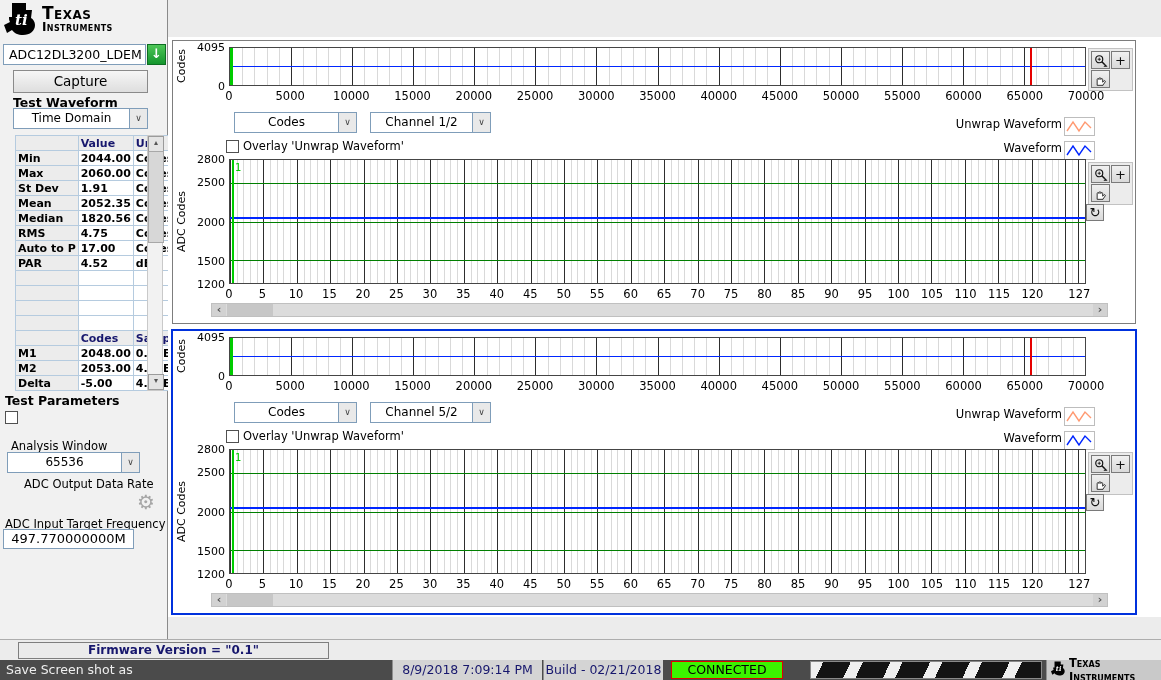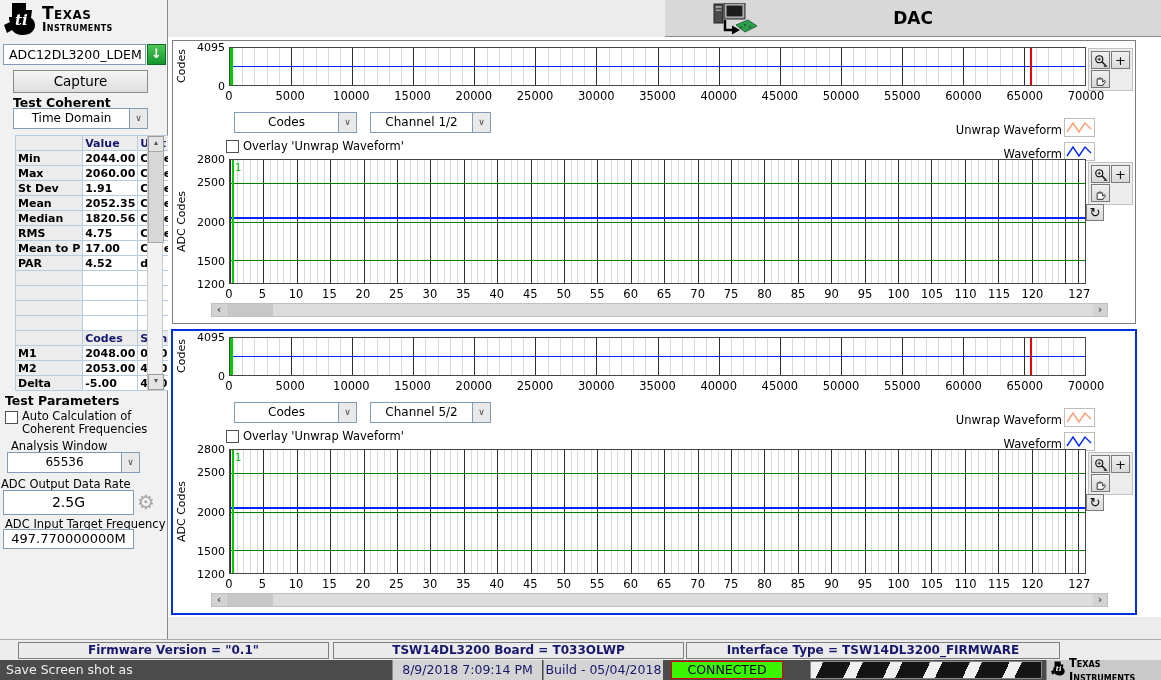--- a/index.html
+++ b/index.html
@@ -41,21 +41,21 @@
   .ylabels div{position:absolute;right:2px;white-space:nowrap}
   .xlabels{position:absolute;font-size:11.5px}
   .xlabels div{position:absolute;width:56px;text-align:center;white-space:nowrap}
   .tools{position:absolute;display:grid;grid-template-columns:19px 19px;gap:1px;background:#ececec;border:1px solid #c2c2c2;padding:2px}
   .tbtn{width:19px;height:18px;background:linear-gradient(#f0f0f0,#d9d9d9);border:1px solid #7a7a7a;box-sizing:border-box;
         display:flex;align-items:center;justify-content:center;font-size:13px;color:#111}
   .tbtn svg{display:block}
   .hscroll{position:absolute;background:#dcdcdc;border:1px solid #c0c0c0;box-sizing:border-box}
   .sbtn{position:absolute;top:0;width:14px;height:12px;text-align:center;line-height:11px;font-size:11px;font-weight:bold;color:#555;background:#d2d2d2}
   .sthumb{position:absolute;top:0;height:12px;background:#c7c7c7}
-  .legend-row{position:absolute;left:600px;width:322px;display:flex;justify-content:flex-end;align-items:flex-end;gap:2px;height:20px}
+  .legend-row{position:absolute;left:600px;width:322px;display:flex;justify-content:flex-end;align-items:flex-start;gap:2px;height:20px}
   .legend-label{font-size:11.5px;white-space:nowrap}
   .legend-icon{width:31px;height:19px;background:#fff;border:1px solid #bdbdbd;box-sizing:border-box}
   
   #status1{position:absolute;left:0;top:639px;width:1161px;height:21px;background:#ececec;border-top:1px solid #adadad;box-sizing:border-box}
   .spanel{position:absolute;top:2px;height:17px;background:#ebebeb;border:1px solid #7e7e7e;box-sizing:border-box;
           text-align:center;line-height:15px;font-weight:bold;font-size:12px;color:#17176d;overflow:hidden;white-space:nowrap}
   #status2{position:absolute;left:0;top:660px;width:1161px;height:20px;background:#4b4b4b}
   .s2panel{position:absolute;top:0;height:20px;background:#d4d4d4;color:#17176d;text-align:center;line-height:20px;font-size:12.5px;
            border-left:1px solid #8f8f8f;box-sizing:border-box;overflow:hidden;white-space:nowrap}
 </style>
@@ -72,21 +72,21 @@
   <div class="abs" style="left:42px;top:6px">
     <div class="brandline1">Texas</div>
     <div class="brandline2">Instruments</div>
   </div>
 
   <div class="inputbox" style="left:3px;top:44px;width:143px;height:21px;padding:2px 0 0 5px;font-size:12.5px">ADC12DL3200_LDEM</div>
   <div class="abs" style="left:147px;top:44px;width:19px;height:21px;background:linear-gradient(#4ec657,#14962d);border:1px solid #0d6e22;box-sizing:border-box;color:#fff;font-weight:bold;text-align:center;line-height:18px;font-size:13px">↓</div>
 
   <div class="btn" style="left:13px;top:70px;width:135px;height:23px;line-height:21px;font-size:13.5px">Capture</div>
 
-  <div class="sheading" style="left:13px;top:95px">Test Coherent</div>
+  <div class="sheading" style="left:13px;top:95px">Test Waveform</div>
   <div class="combo" style="left:13px;top:108px;width:135px;height:21px">
     <span class="val">Time Domain</span>
     <span class="arr">∨</span>
   </div>
 
   <div class="abs" style="left:15px;top:135px" id="valtable-host">
       <table class="valtbl">
         <colgroup>
           <col style="width: 52px;">
           <col style="width: 47px;">
@@ -122,21 +122,21 @@
             <td class="lab">Median</td>
             <td class="">1820.56</td>
             <td class="">Codes</td>
           </tr>
           <tr>
             <td class="lab">RMS</td>
             <td class="">4.75</td>
             <td class="">Codes</td>
           </tr>
           <tr>
-            <td class="lab">Mean to P</td>
+            <td class="lab">Auto to P</td>
             <td class="">17.00</td>
             <td class="">Codes</td>
           </tr>
           <tr>
             <td class="lab">PAR</td>
             <td class="">4.52</td>
             <td class="">dB</td>
           </tr>
           <tr>
             <td class="lab"></td>
@@ -182,55 +182,35 @@
       </table>
     </div>
   <div class="vscroll" style="left:147px;top:135px;height:256px">
     <div class="vsbtn" style="top:0">▴</div>
     <div class="vsthumb" style="top:15px;height:90px"></div>
     <div class="vsbtn" style="bottom:0">▾</div>
   </div>
 
   <div class="sheading" style="left:5px;top:393px">Test Parameters</div>
   <span class="cbx" style="left:5px;top:411px"></span>
-  <div class="slabel" style="left:22px;top:410px;width:126px">Auto Calculation of Coherent Frequencies</div>
 
   <div class="slabel" style="left:11px;top:440px">Analysis Window (samples)</div>
   <div class="combo" style="left:7px;top:452px;width:133px;height:21px">
     <span class="val">65536</span>
     <span class="arr">∨</span>
   </div>
 
-  <div class="slabel" style="left:1px;top:478px">ADC Output Data Rate</div>
-  <div class="inputbox" style="left:3px;top:490px;width:131px;height:25px;text-align:center;line-height:23px;font-size:14px">2.5G</div>
+  <div class="slabel" style="left:24px;top:478px">ADC Output Data Rate</div>
   <div class="abs" style="left:137px;top:491px;font-size:20px;color:#a6a6a6;line-height:22px">⚙</div>
 
   <div class="slabel" style="left:5px;top:518px">ADC Input Target Frequency</div>
   <div class="inputbox" style="left:3px;top:529px;width:131px;height:20px;text-align:center;line-height:18px;font-size:13px">497.770000000M</div>
 </aside>
 
 <div id="tabbar">
-  <div class="tab" style="left:497px;width:496px;height:37px;background:#d8d8d8;border-bottom:1px solid #8a8a8a">
-    <span class="abs" style="left:47px;top:3px">
-      <svg width="46" height="32" viewBox="0 0 46 32">
-        <rect x="2" y="1" width="9" height="19" fill="#4b4b4b" stroke="#222"></rect>
-        <rect x="3.5" y="3" width="6" height="2" fill="#9a9a9a"></rect>
-          <rect x="3.5" y="6.5" width="6" height="1.5" fill="#9a9a9a"></rect>
-        <rect x="12" y="0" width="21" height="16" fill="#8a8a8a" stroke="#333"></rect>
-        <rect x="14" y="2" width="17" height="12" fill="#1d1d1d" stroke="#c9c9c9"></rect>
-        <polygon points="24,22 36,17 45,23 33,29" fill="#2f9e4e" stroke="#1f6e38"></polygon>
-        <circle cx="33" cy="22" r="1.3" fill="#1c6b33"></circle>
-          <circle cx="38" cy="24" r="1.3" fill="#1c6b33"></circle>
-          <circle cx="29" cy="24.5" r="1.3" fill="#1c6b33"></circle>
-        <path d="M13 17 V27 H20" fill="none" stroke="#000" stroke-width="2.4"></path>
-        <polygon points="20,22.5 20,31.5 28,27" fill="#000"></polygon>
-      </svg>
-    </span>
-    <span class="tablabel">DAC</span>
-  </div>
 </div>
 
 <main id="page">
   <section class="group" style="top: 3px;">
 
     <div class="rot-label" style="left:2px;top:2px;height:46px">Codes</div>
     <div class="ylabels" style="left:18px;top:6px;width:36px;height:39px">
         <div style="top: -6px;">4095</div>
         <div style="top: 33px;">0</div>
       </div>
@@ -900,27 +880,25 @@
             <path d="M5 16 V9 a1.1 1.1 0 0 1 2.2 0 V8 a1.1 1.1 0 0 1 2.2 0 V9 a1.1 1.1 0 0 1 2.2 0 v3.2 l1.6-1.6 a1 1 0 0 1 1.4 1.4 L12 15.6 V16 z" fill="#fff" stroke="#222" stroke-width="1.1" stroke-linejoin="round"></path>
           </svg>
       </div>
     </div>
     <div class="tbtn" style="position:absolute;left:913px;top:163px;width:18px;height:17px">↻</div>
   </section>
 </main>
 
 <div id="status1">
   <div class="spanel" style="left:18px;width:311px">Firmware Version = "0.1"</div>
-  <div class="spanel" style="left:333px;width:351px">TSW14DL3200 Board = T033OLWP</div>
-  <div class="spanel" style="left:686px;width:374px">Interface Type = TSW14DL3200_FIRMWARE</div>
 </div>
 <div id="status2">
   <div class="abs" style="left:6px;top:0;line-height:20px;color:#efefef;font-size:12.5px">Save Screen shot as</div>
   <div class="s2panel" style="left:392px;width:150px">8/9/2018 7:09:14 PM</div>
-  <div class="s2panel" style="left:543px;width:120px">Build  - 05/04/2018</div>
+  <div class="s2panel" style="left:543px;width:120px">Build  - 02/21/2018</div>
   <div class="abs" style="left:671px;top:1px;width:112px;height:18px;background:#3bf400;border:1px solid #e00000;box-sizing:border-box;text-align:center;line-height:16px;font-size:12.5px;color:#000">CONNECTED</div>
   <div class="abs" style="left:810px;top:1px;width:232px;height:18px;border:1px solid #8a8a8a;box-sizing:border-box;background:repeating-linear-gradient(115deg,#f0f0f0 0 11px,#141414 11px 36px)"></div>
   <div class="abs" style="left:1046px;top:0;width:115px;height:20px;background:#c9c9c9;border-left:1px solid #8f8f8f;box-sizing:border-box;display:flex;align-items:center;gap:3px;padding-left:4px">
     <span>
       <svg width="15" height="15" viewBox="0 0 34 34">
           <path d="M8 1h14v7h6l-1 8c2 1 4 4 4 7 0 6-5 10-12 10-5 0-9-2-11-5l-5 3-3-8 6-3c-1-2-1-3-1-5h3z" fill="#000"></path>
           <text x="11" y="23" font-size="15" font-style="italic" font-weight="bold" fill="#fff" font-family="DejaVu Serif,serif">ti</text>
         </svg>
     </span>
     <span style="font-variant:small-caps;font-weight:bold;font-size:11.5px;color:#000">Texas Instruments</span>

